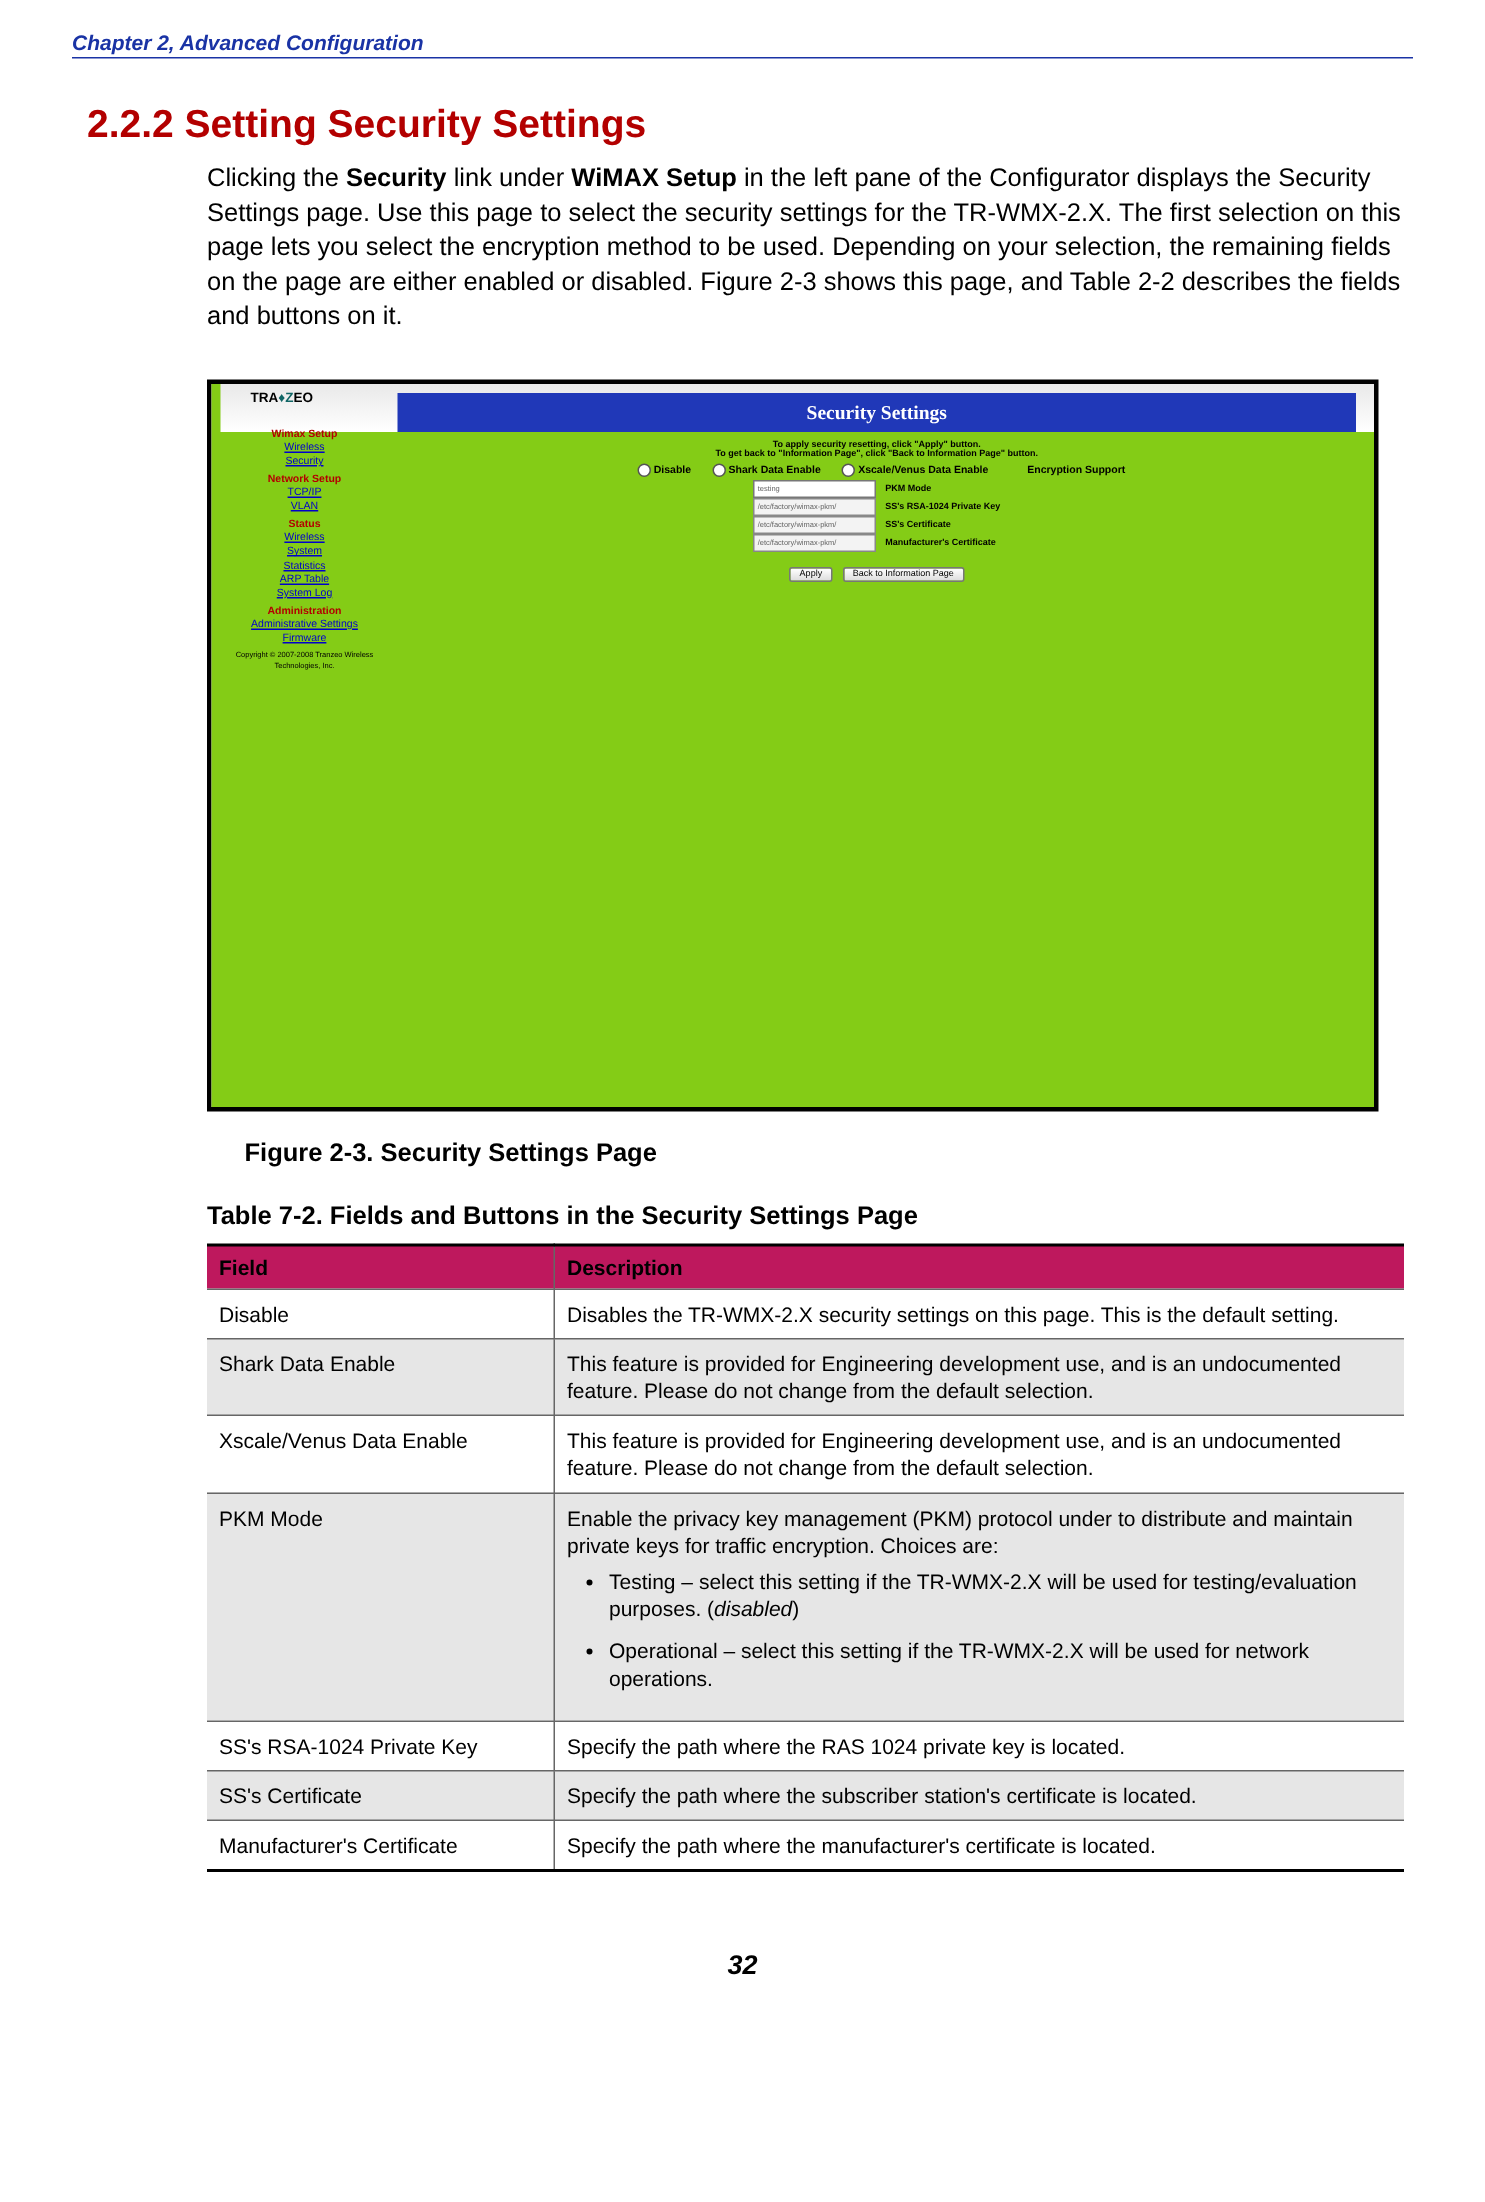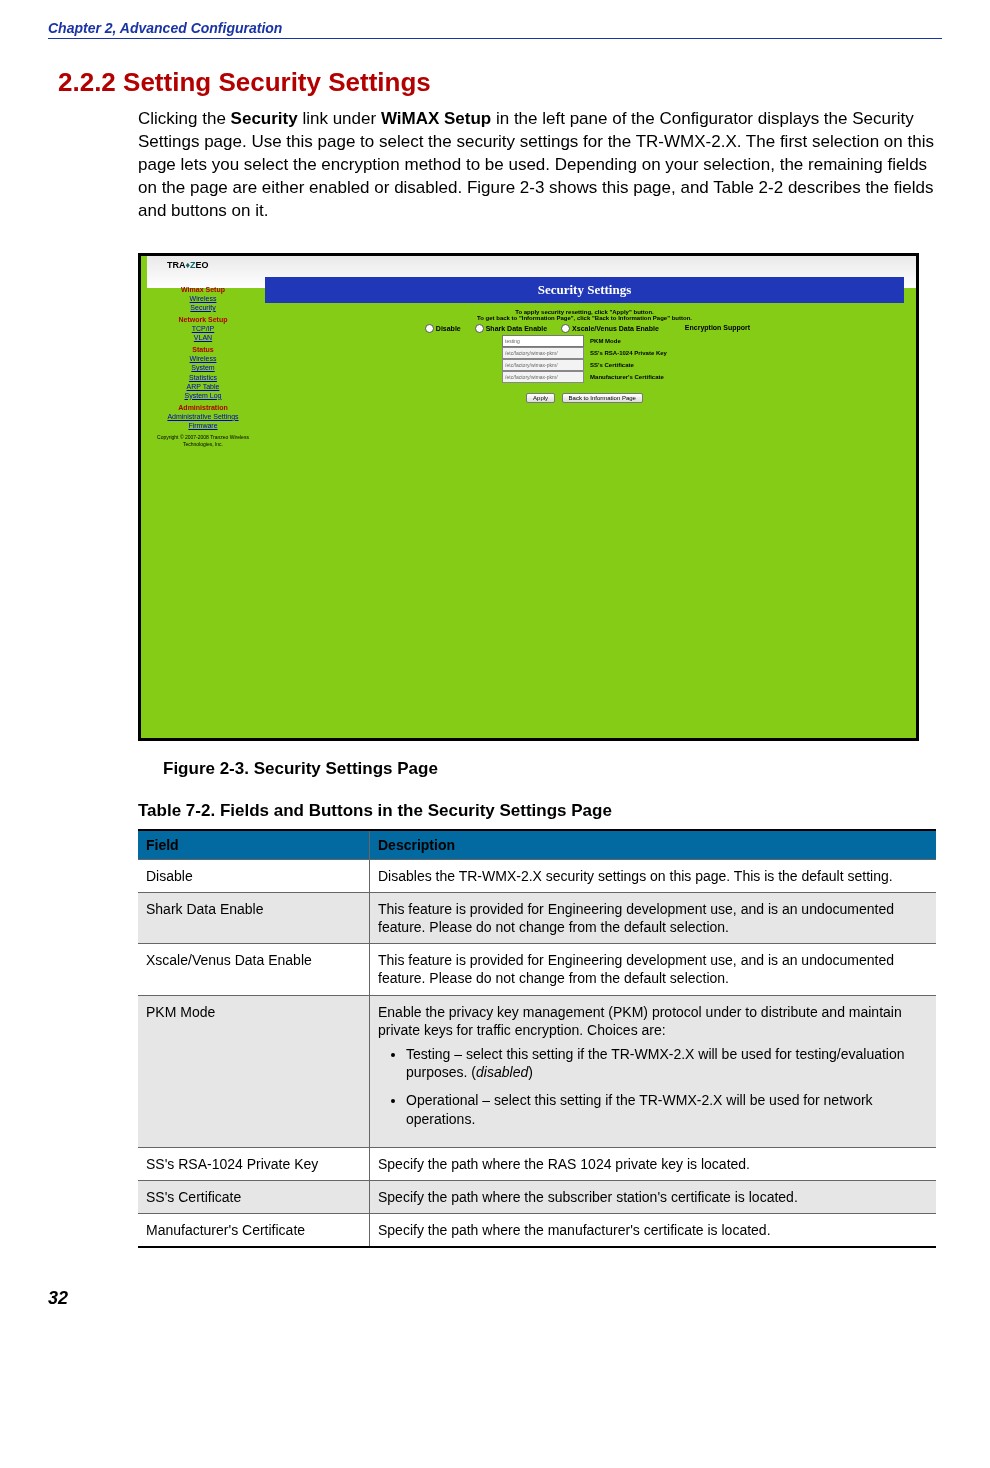--- a/index.html
+++ b/index.html
@@ -83,21 +83,20 @@
   }
   .sl-cat { color: #b30000; font-weight: bold; margin-top: 3px; }
   .sl-link { color: #0000cc; text-decoration: underline; }
   .sl-copy { font-size: 5px; color:#000; margin-top:4px; }
   .shot-right {
     position: absolute;
     left: 124px;
     right: 12px;
     top: 6px;
     z-index: 2;
-    margin-top: 15px;
   }
   .sr-title {
     background: #2038b8;
     color: #fff;
     font-family: "Times New Roman", serif;
     font-weight: bold;
     font-size: 13px;
     text-align: center;
     padding: 5px 0;
     margin-bottom: 6px;
@@ -161,21 +160,21 @@
   table.fields {
     margin-left: 90px;
     width: 798px;
     border-collapse: collapse;
     border-top: 2px solid #000;
     border-bottom: 2px solid #000;
     font-family: Arial, sans-serif;
     font-size: 14px;
   }
   table.fields th {
-    background: #0369a1;
+    background: #be185d;
     text-align: left;
     font-weight: bold;
     padding: 6px 8px;
     border-right: 1px solid #666;
     border-bottom: 1px solid #666;
   }
   table.fields th:last-child, table.fields td:last-child { border-right: none; }
   table.fields td {
     padding: 7px 8px;
     border-right: 1px solid #666;
@@ -185,23 +184,23 @@
   }
   table.fields tr:last-child td { border-bottom: none; }
   .row-alt td { background: #e6e6e6; }
   td ul { margin:6px 0 0 0; padding-left:28px; }
   td ul li { margin-bottom:10px; }
   td ul li:last-child { margin-bottom:12px; }
   .default-ital { font-style: italic; }
 
   .footer {
     display:flex;
-    justify-content:space-between;
+    justify-content:center;
     align-items:flex-end;
-    margin-top: 40px;
+    margin-top: 52px;
     font-family: Arial, sans-serif;
     gap: 20px;
   }
   .footer .pg { font-style: italic; font-weight: bold; font-size: 18px; }
   .footer .gd { font-weight: bold; font-size: 18px; }
 </style>
 </head>
 <body>
 
 <div class="page">

